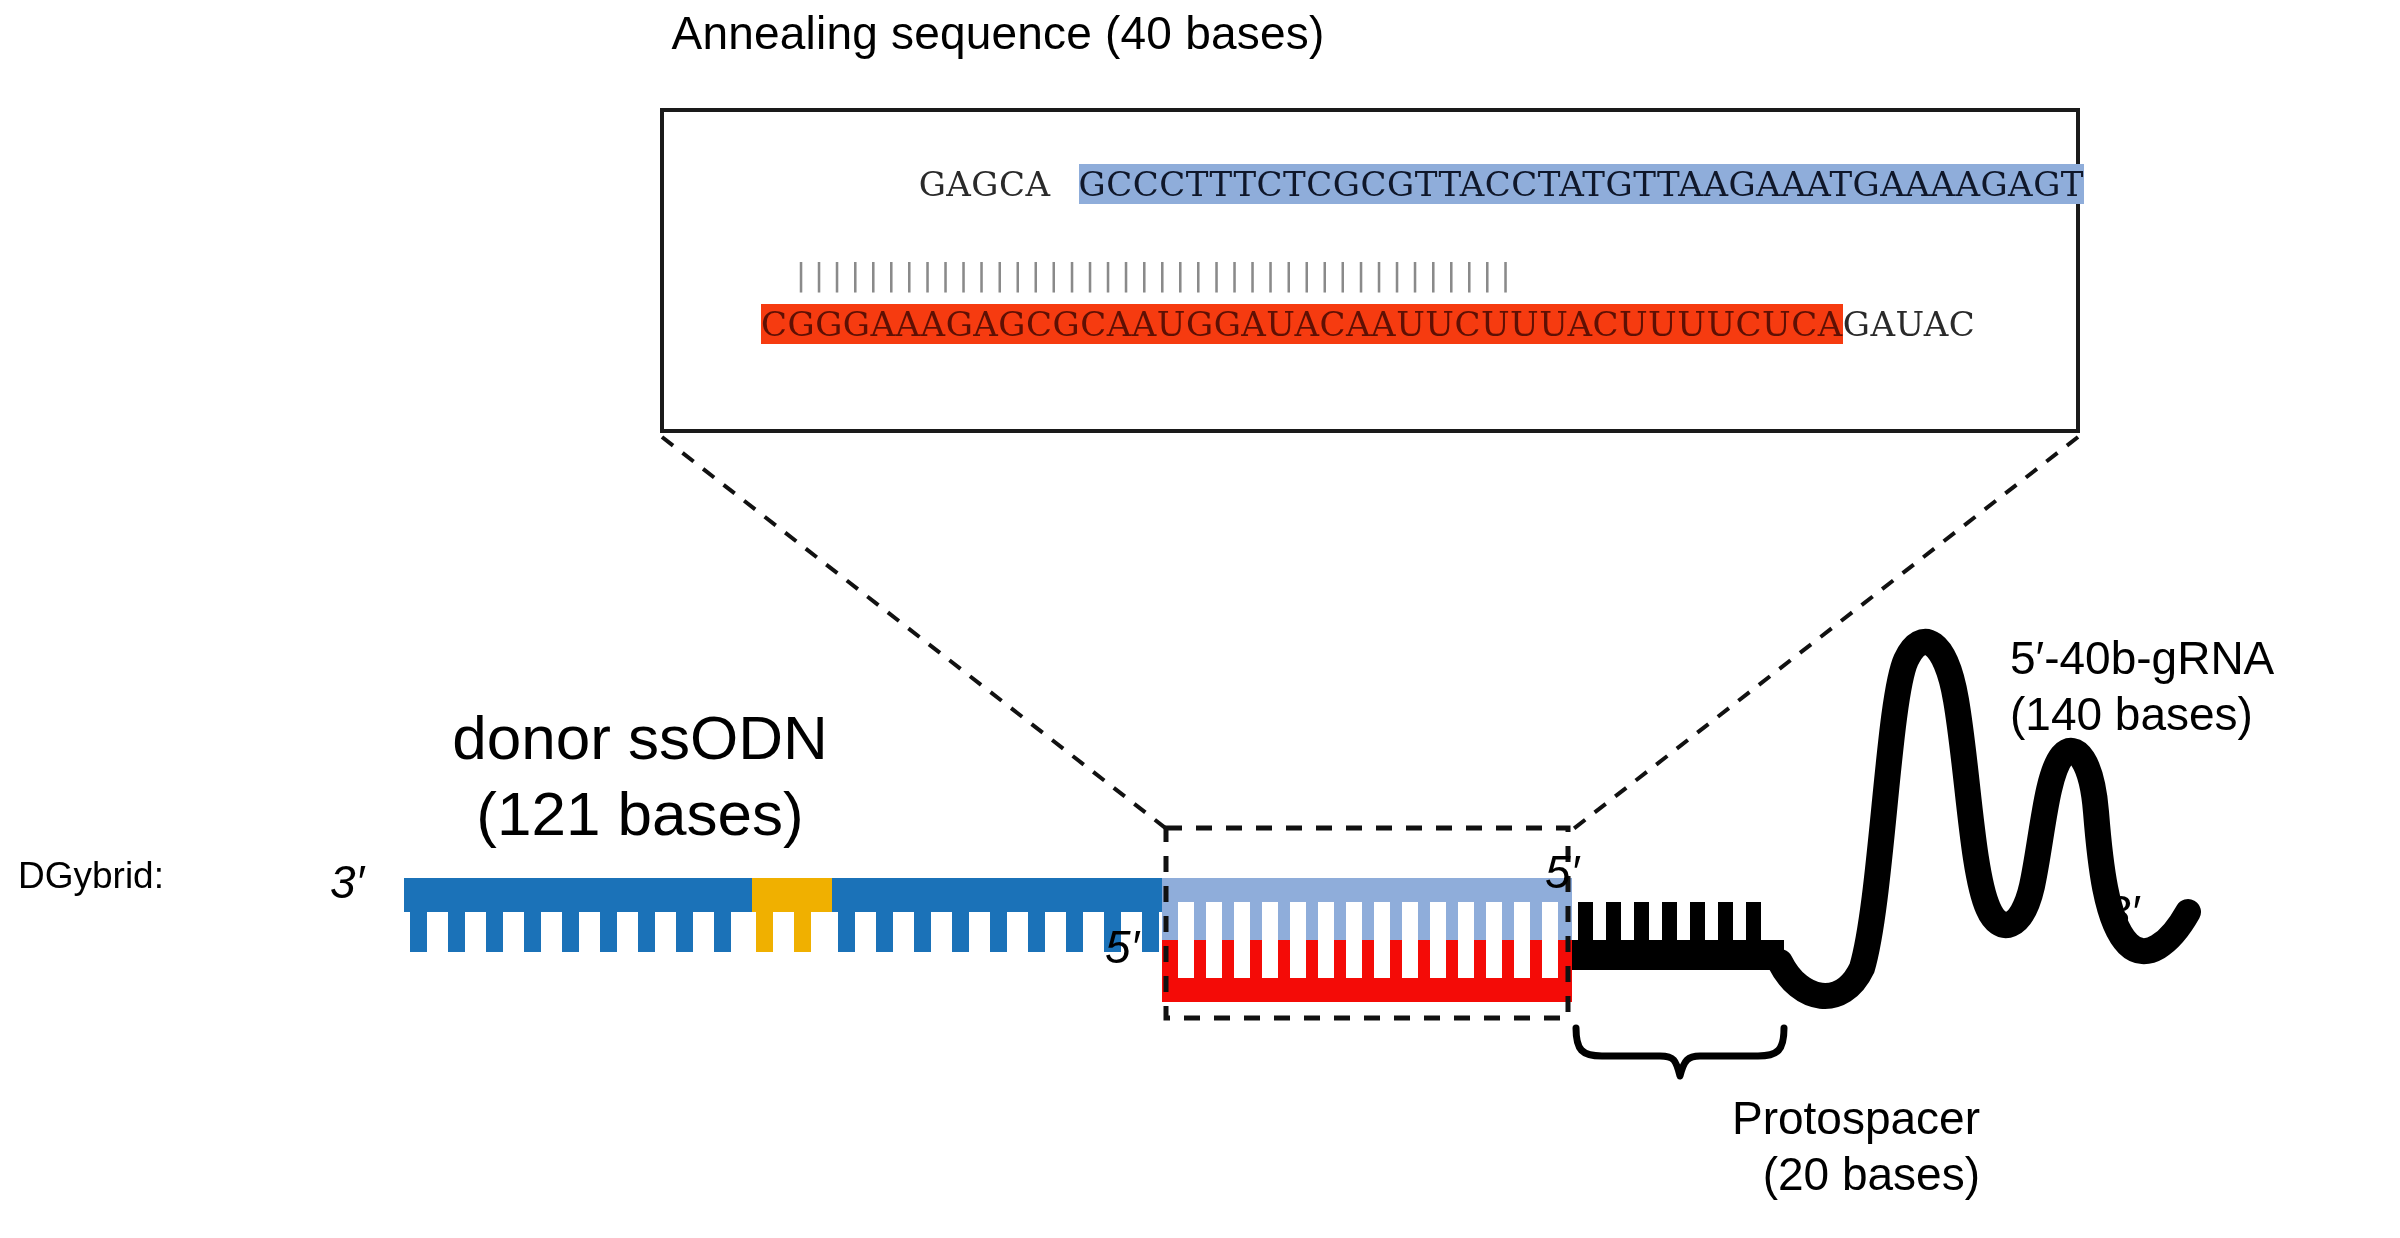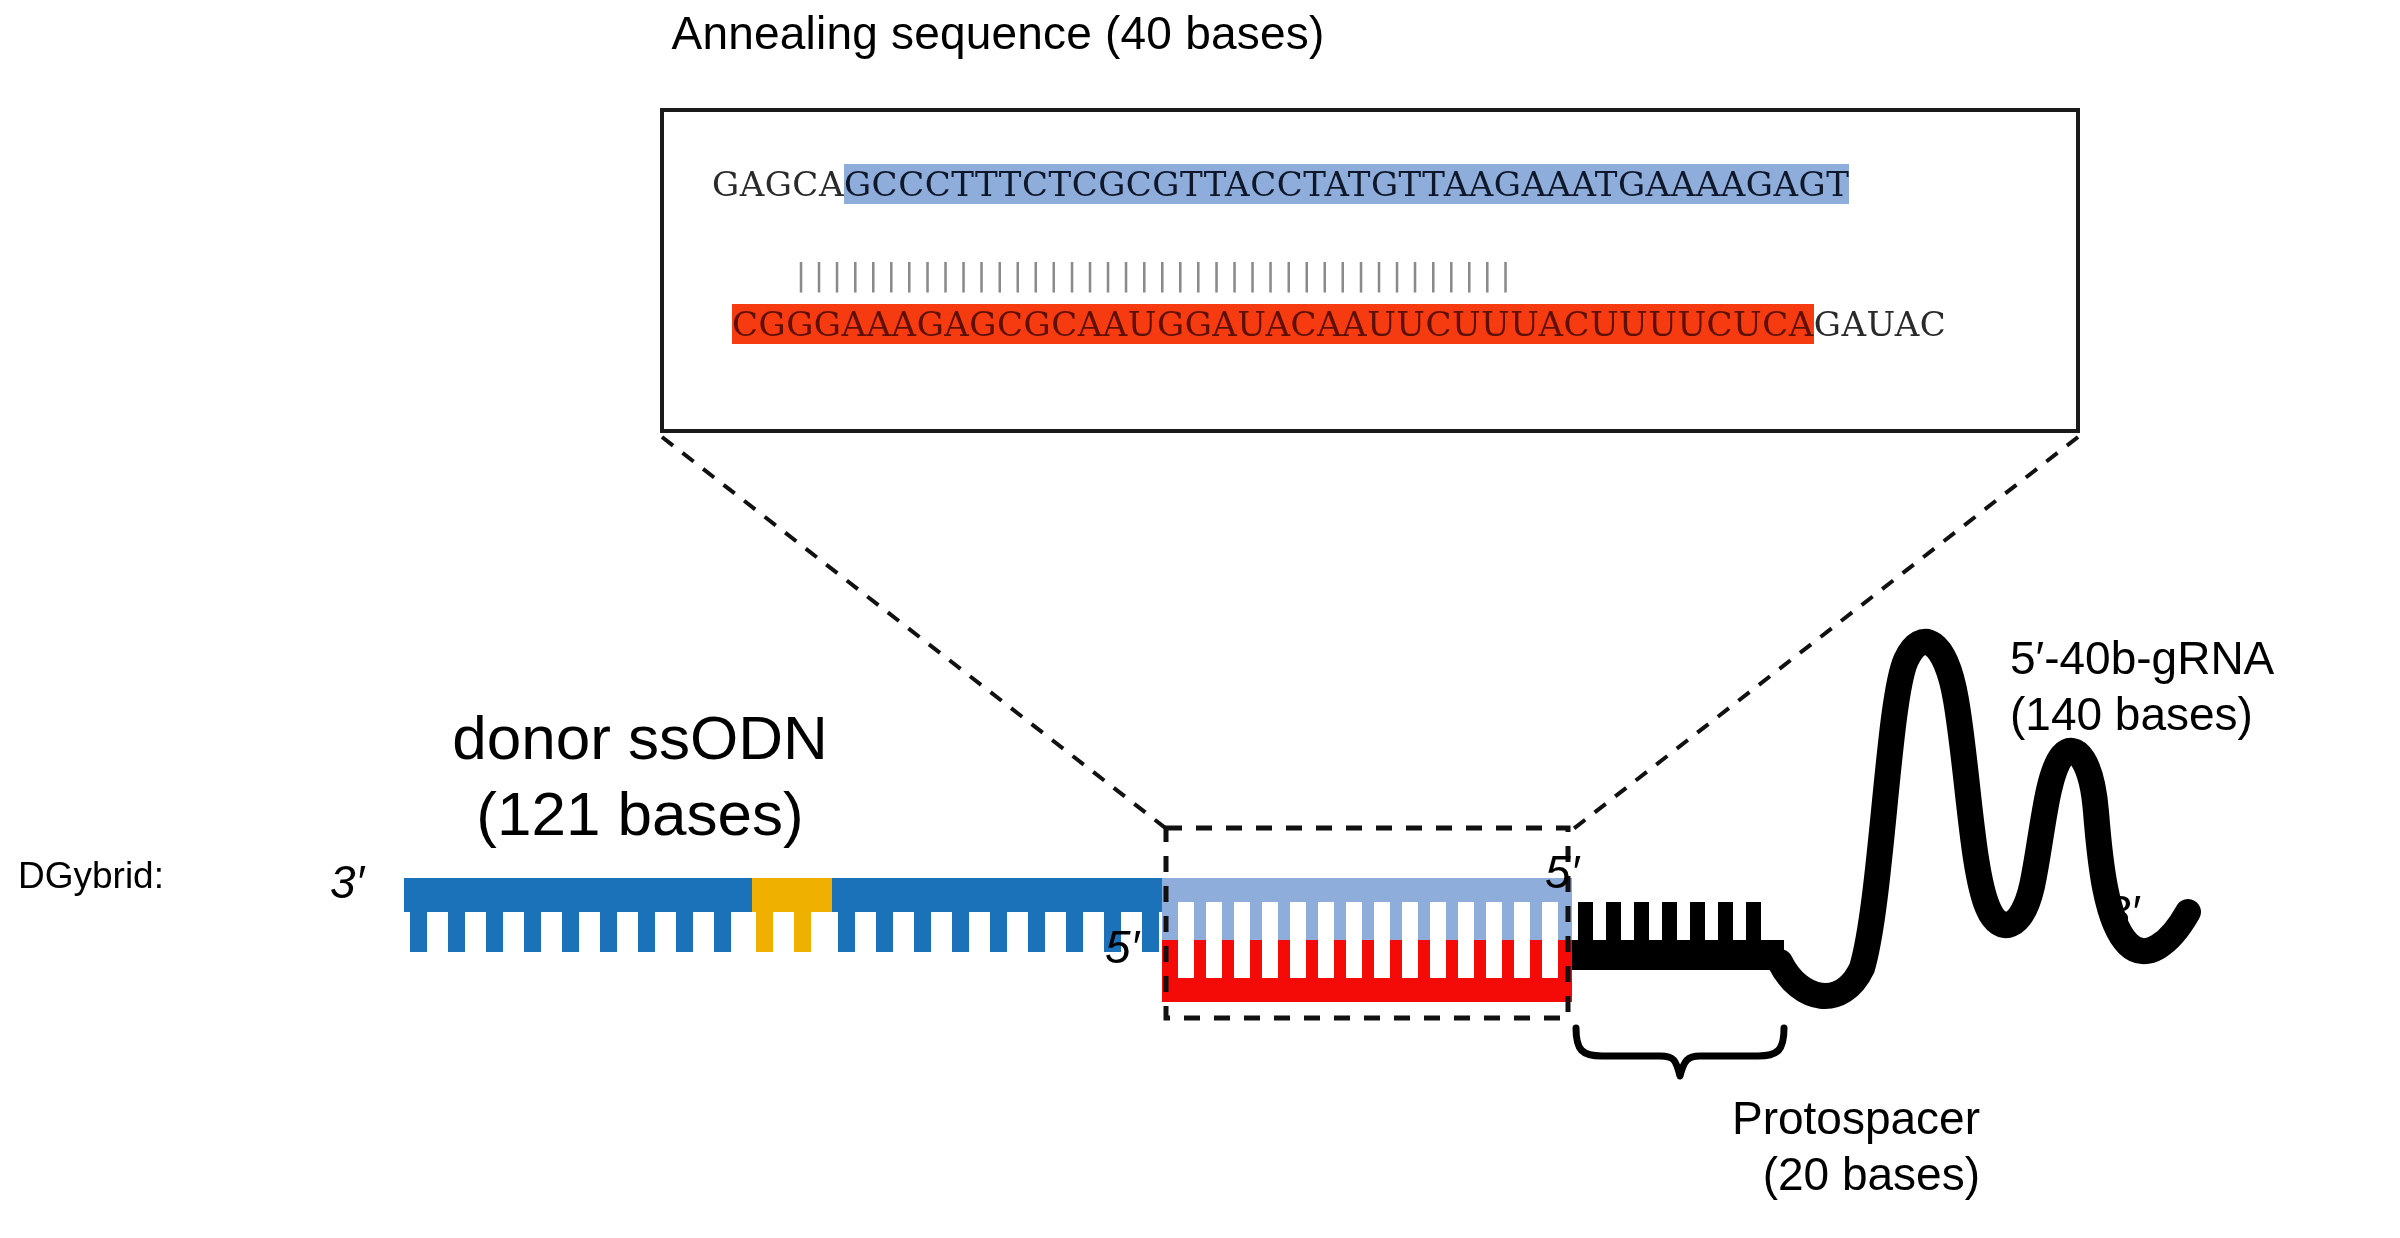--- a/index.html
+++ b/index.html
@@ -20,22 +20,22 @@
     position:absolute;left:660px;top:108px;width:1420px;height:325px;
     border:4px solid #1a1a1a;background:#fff;box-sizing:border-box;
   }
 
   .seqline{
     position:absolute;left:0;width:100%;
     font-family:"DejaVu Serif", serif;
     font-size:34px;letter-spacing:.5px;white-space:pre;
     display:flex;align-items:center;
   }
-  #seq-top{top:52px;justify-content:flex-start;padding-left:48px;}
-  #seq-bot{top:192px;justify-content:flex-start;padding-left:68px;}
+  #seq-top{top:52px;justify-content:flex-end;padding-left:36px;gap:28px;}
+  #seq-bot{top:192px;justify-content:flex-start;padding-left:97px;}
 
   .hl-blue{background:#8fadda;color:#0f172a;}
   .hl-red {background:#f63b10;color:#5e1004;}
   .plain  {background:transparent;color:#2a2a2a;}
 
   #seq-pair{
     position:absolute;top:140px;left:128px;width:1168px;height:44px;
     font-family:"DejaVu Sans Mono", monospace;font-size:30px;
     color:#8a8a8a;letter-spacing:0;white-space:pre;overflow:hidden;
     display:flex;align-items:center;

